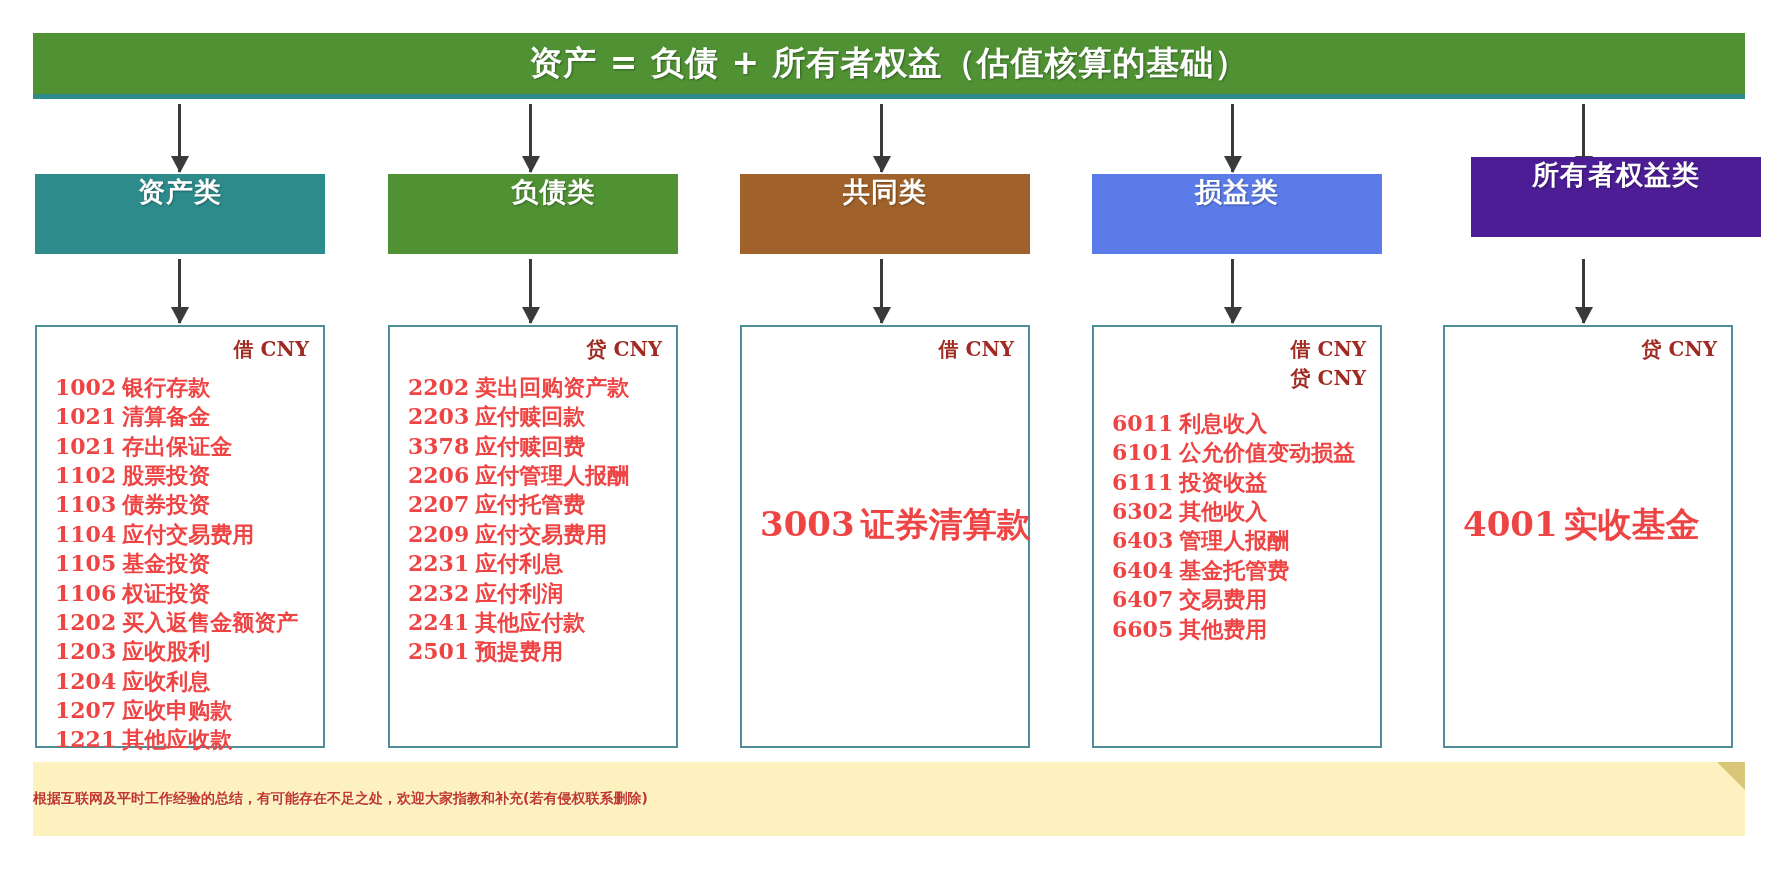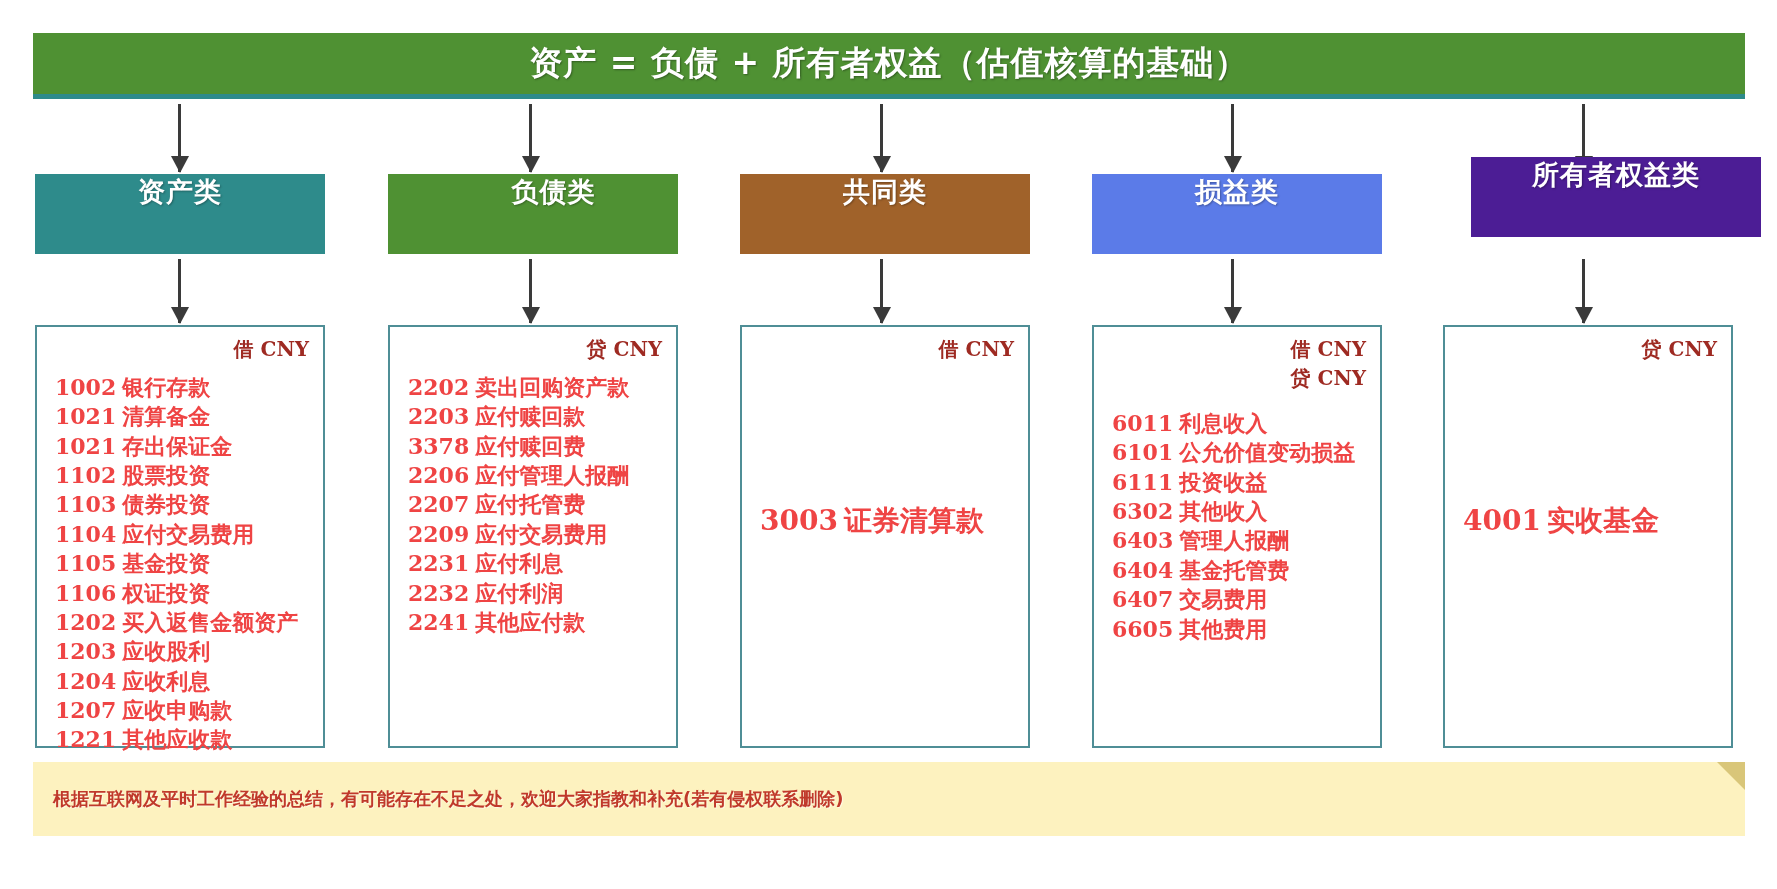--- a/index.html
+++ b/index.html
@@ -113,39 +113,38 @@
     font-size: 22px;
     font-weight: bold;
     color: #ef4444;
     line-height: 1.335;
     white-space: nowrap;
     font-family: "DejaVu Serif", "Liberation Serif", serif;
   }
   .acct-list li .code { margin-right: 6px; }
 
   
-  .acct-list.single li { font-size: 28px; }
+  .acct-list.single li { font-size: 34px; }
 
   
   #footer-note {
     position: absolute;
     left: 33px;
     top: 762px;
     width: 1712px;
     height: 74px;
     background: #fdf2bf;
     box-sizing: border-box;
     display: flex;
     align-items: center;
   }
   #footer-note .note-text {
     color: #c0392b;
-    font-size: 18px;
-    font-weight: bold;
-    padding-left: 20px;
+    font-size: 14px;
+    font-weight: bold;
     text-shadow: 1px 1px 1px rgba(255,255,255,0.6);
     font-family: "DejaVu Sans", "Liberation Sans", sans-serif;
   }
   #footer-fold {
     position: absolute;
     right: 0;
     top: 0;
     width: 28px;
     height: 28px;
     background: #d9c679;
@@ -215,20 +214,21 @@
   <ul class="acct-list" style="top:46px;">
     <li><span class="code">2202</span><span>卖出回购资产款</span></li>
     <li><span class="code">2203</span><span>应付赎回款</span></li>
     <li><span class="code">3378</span><span>应付赎回费</span></li>
     <li><span class="code">2206</span><span>应付管理人报酬</span></li>
     <li><span class="code">2207</span><span>应付托管费</span></li>
     <li><span class="code">2209</span><span>应付交易费用</span></li>
     <li><span class="code">2231</span><span>应付利息</span></li>
     <li><span class="code">2232</span><span>应付利润</span></li>
     <li><span class="code">2241</span><span>其他应付款</span></li>
+    <li><span class="code">2501</span><span>预提费用</span></li>
   </ul>
 </div>
 
 <div class="content-box" style="left:740px; width:290px;">
   <div class="cny-wrap">
     <div class="cny">借  CNY</div>
   </div>
   <ul class="acct-list single" style="top:175px;">
     <li><span class="code">3003</span><span>证券清算款</span></li>
   </ul>

